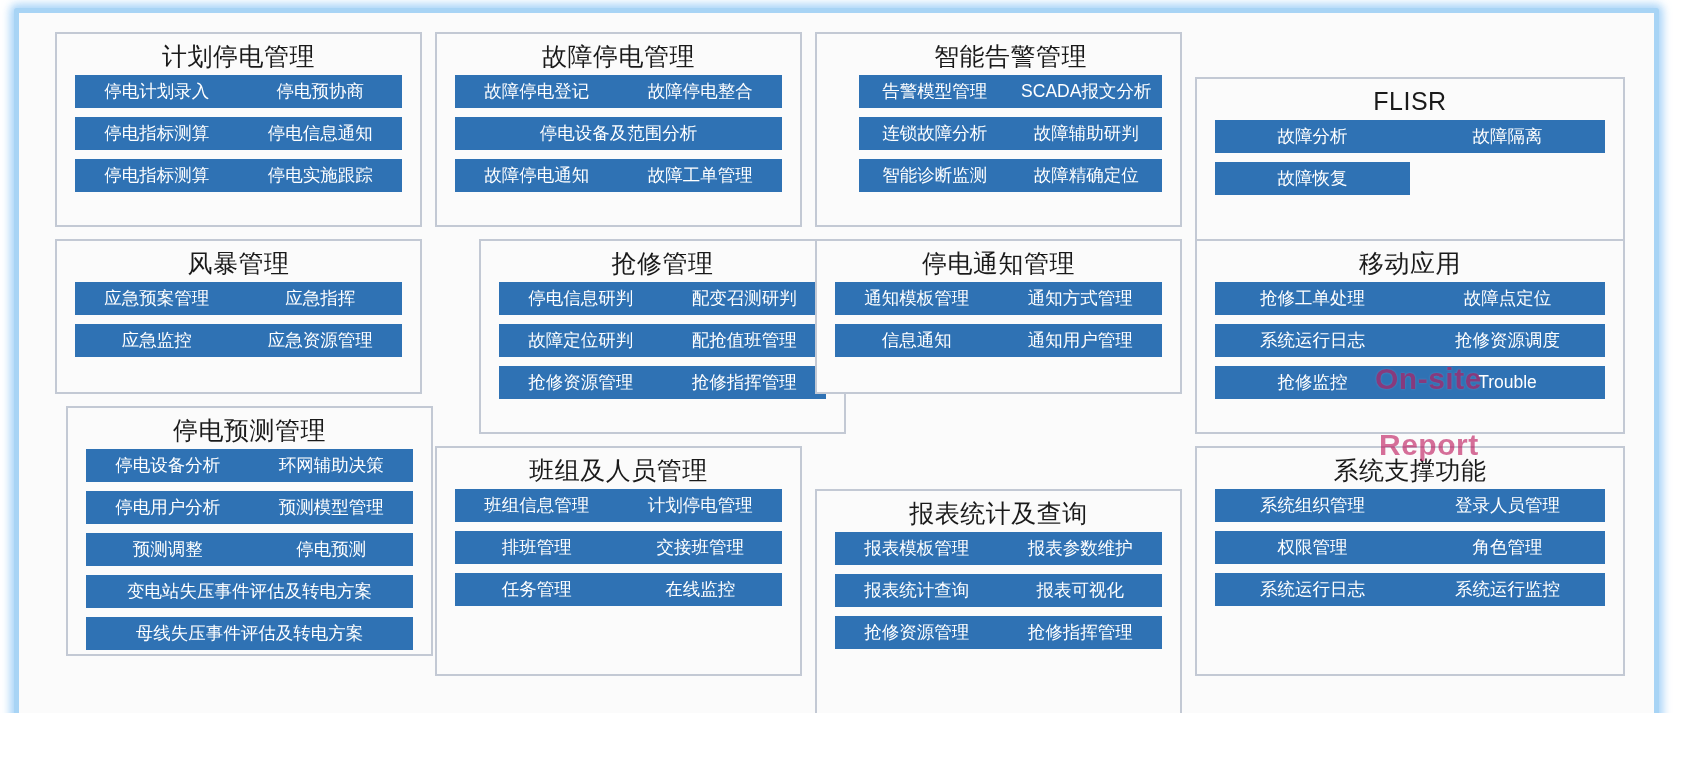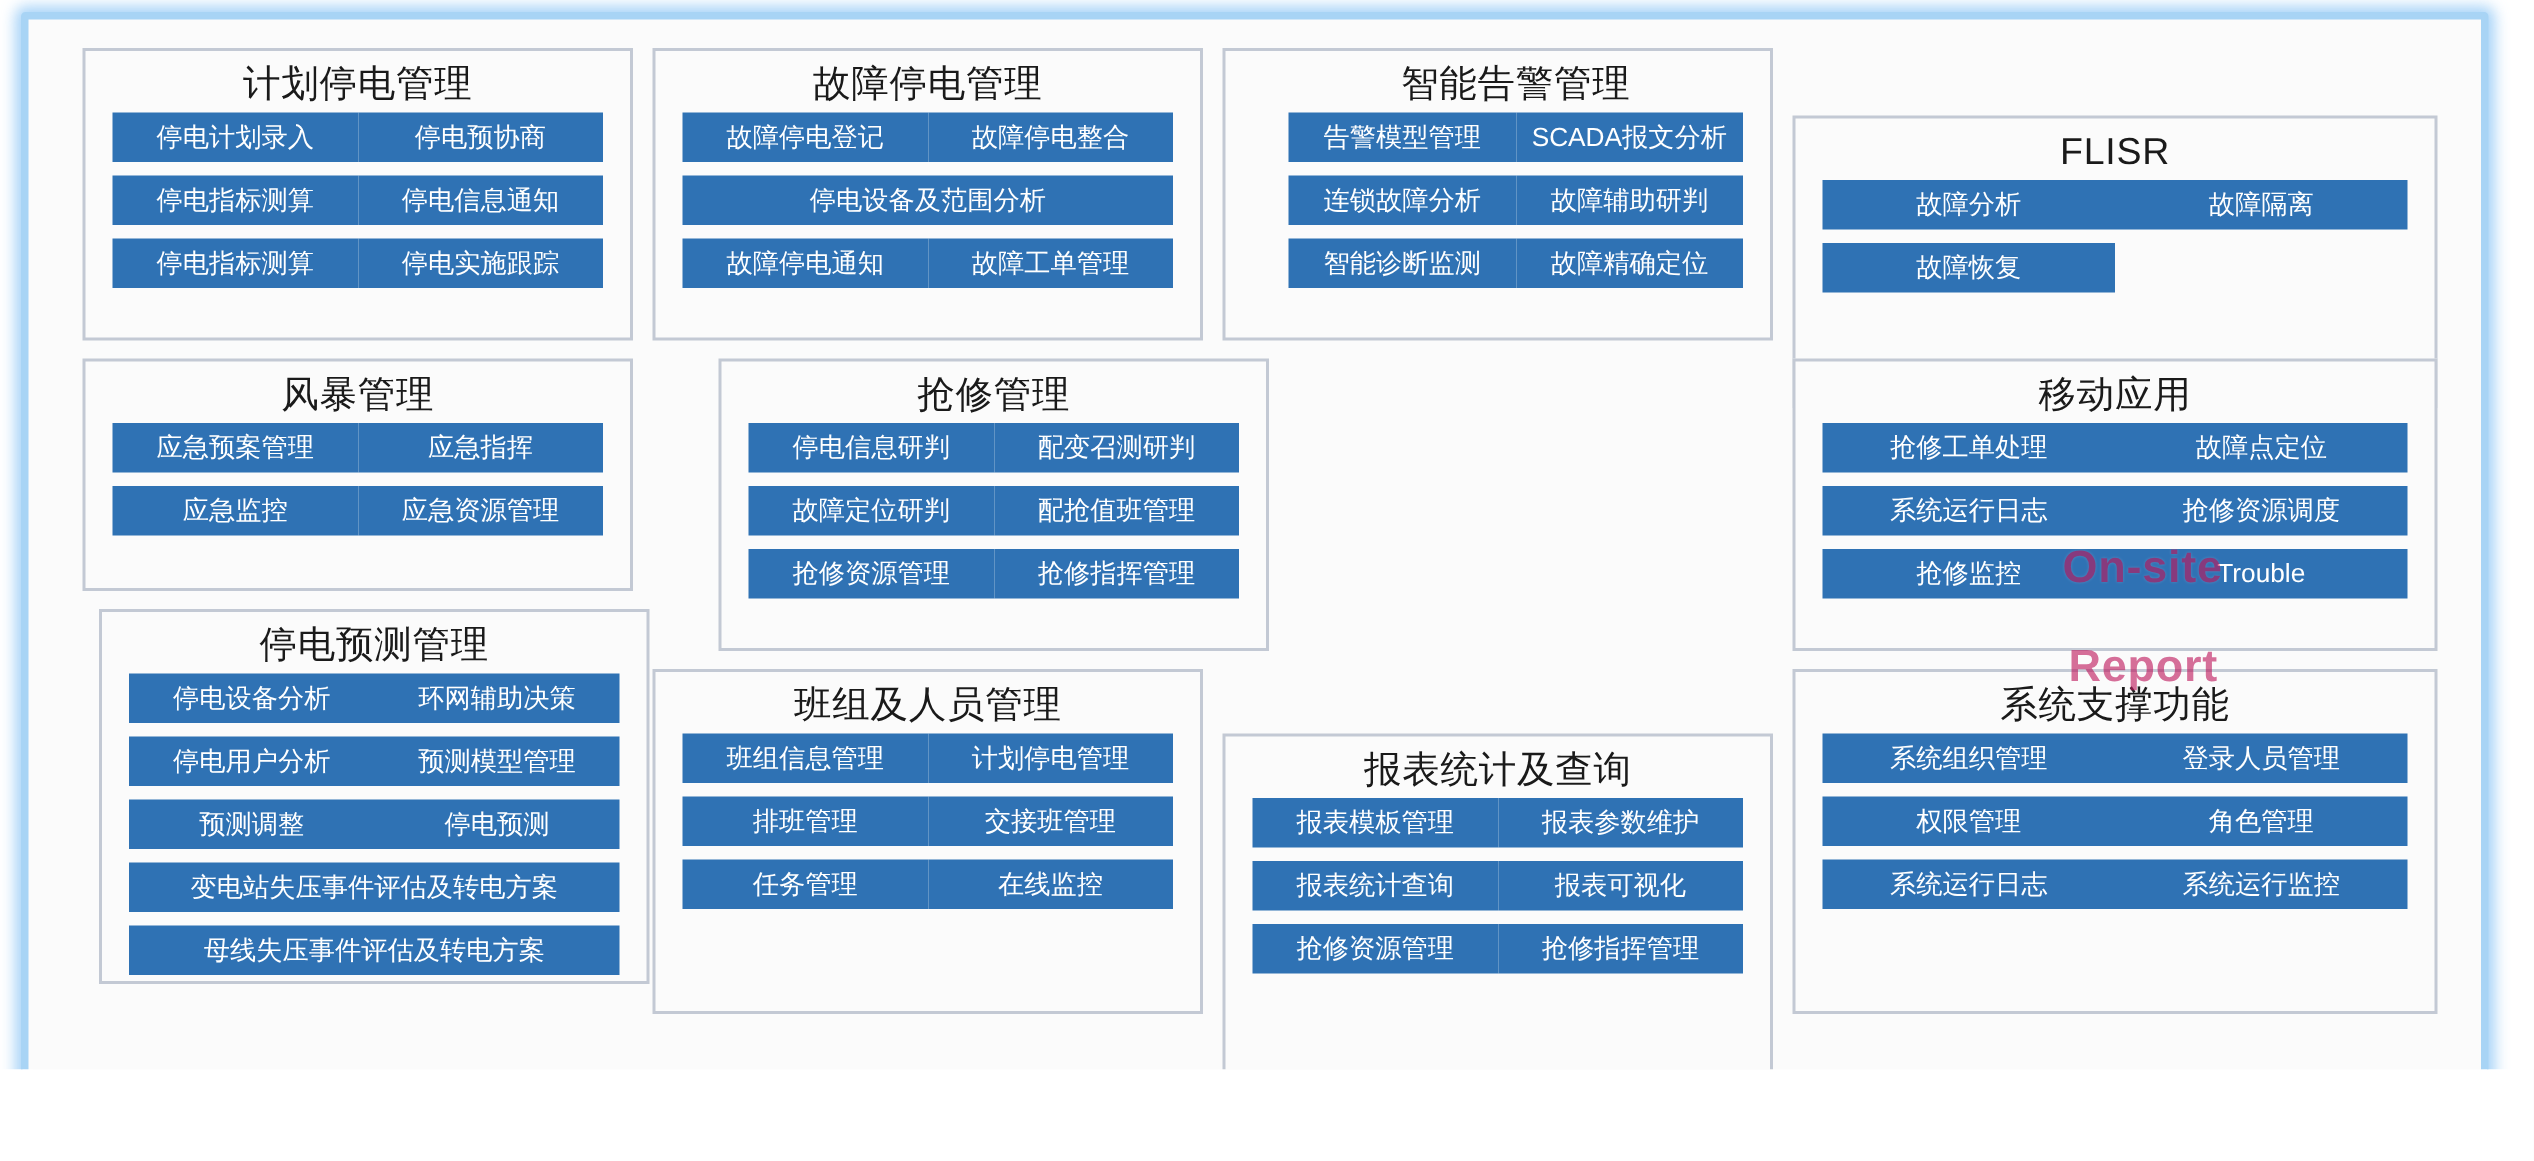--- a/index.html
+++ b/index.html
@@ -204,20 +204,33 @@
             <div class="btn-row">
               <div class="btn">故障定位研判</div>
               <div class="btn">配抢值班管理</div>
             </div>
             <div class="btn-row">
               <div class="btn">抢修资源管理</div>
               <div class="btn">抢修指挥管理</div>
             </div>
           </div>
         </div>
+        <div class="panel" style="left: 760px; top: 207px; width: 367px; height: 155px;">
+          <div class="panel-title">停电通知管理</div>
+          <div class="btn-rows">
+            <div class="btn-row">
+              <div class="btn">通知模板管理</div>
+              <div class="btn">通知方式管理</div>
+            </div>
+            <div class="btn-row">
+              <div class="btn">信息通知</div>
+              <div class="btn">通知用户管理</div>
+            </div>
+          </div>
+        </div>
         <div class="panel" style="left: 1140px; top: 207px; width: 430px; height: 195px;">
           <div class="panel-title">移动应用</div>
           <div class="btn-rows">
             <div class="btn-row">
               <div class="btn">抢修工单处理</div>
               <div class="btn">故障点定位</div>
             </div>
             <div class="btn-row">
               <div class="btn">系统运行日志</div>
               <div class="btn">抢修资源调度</div>

